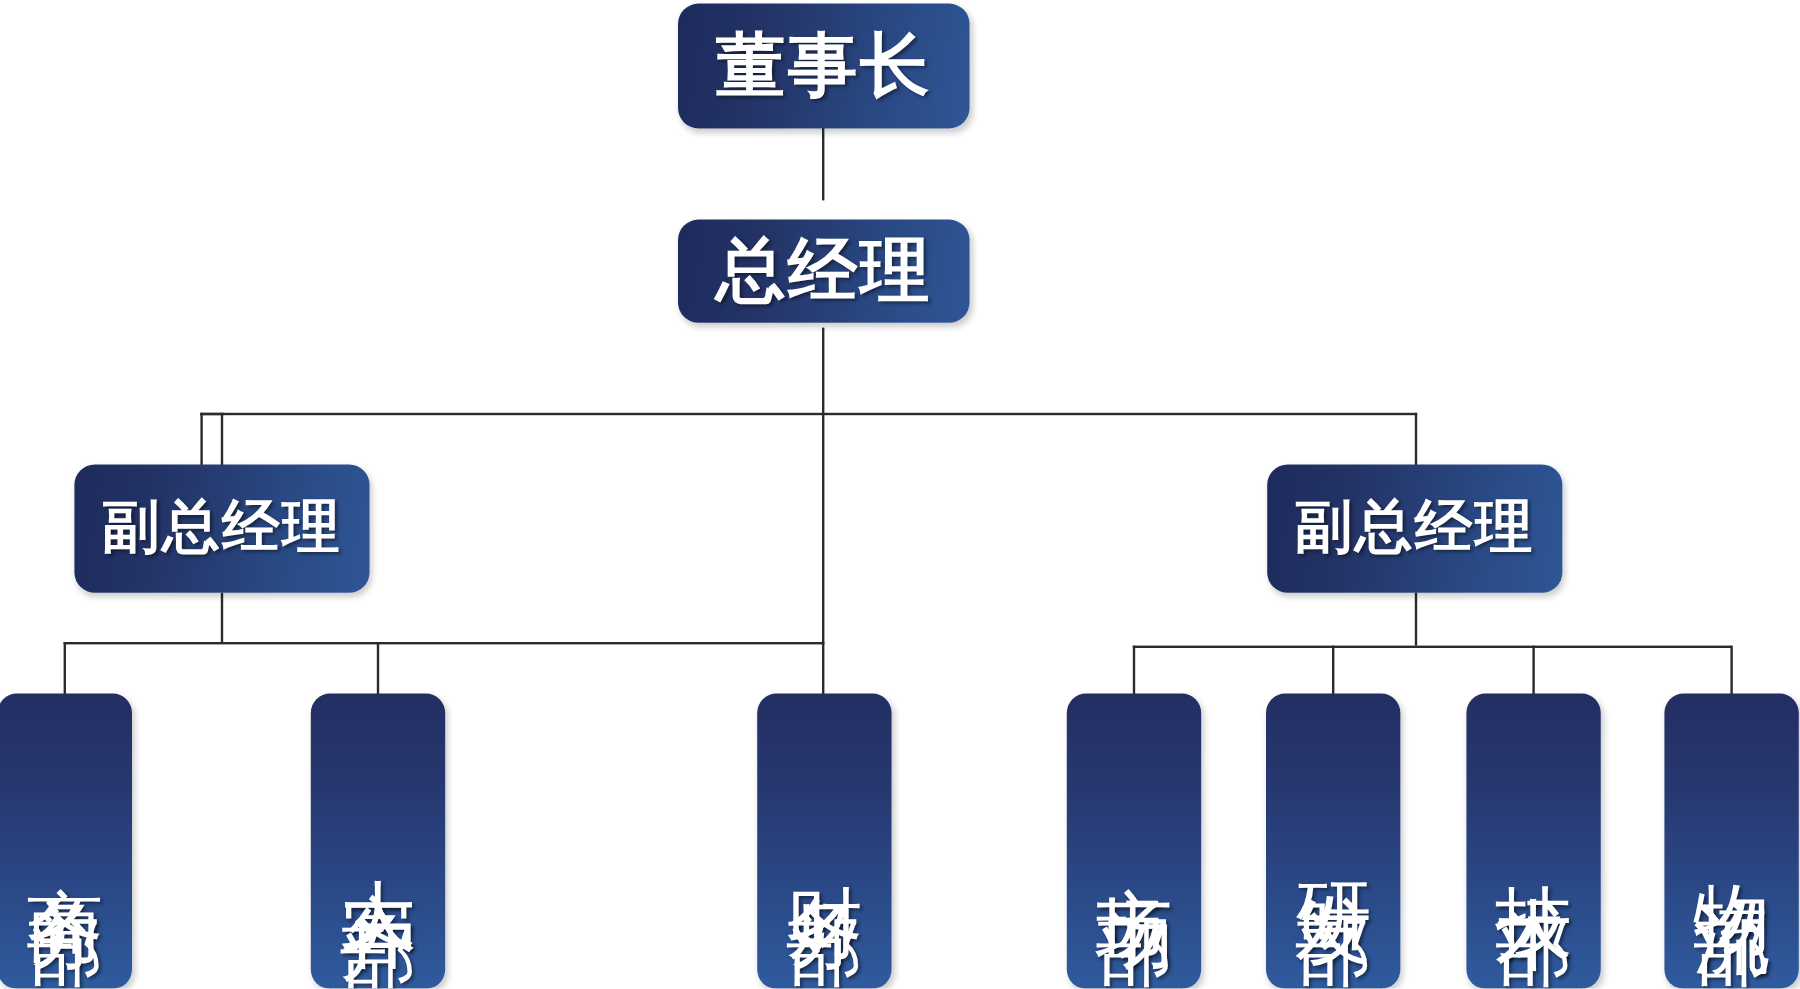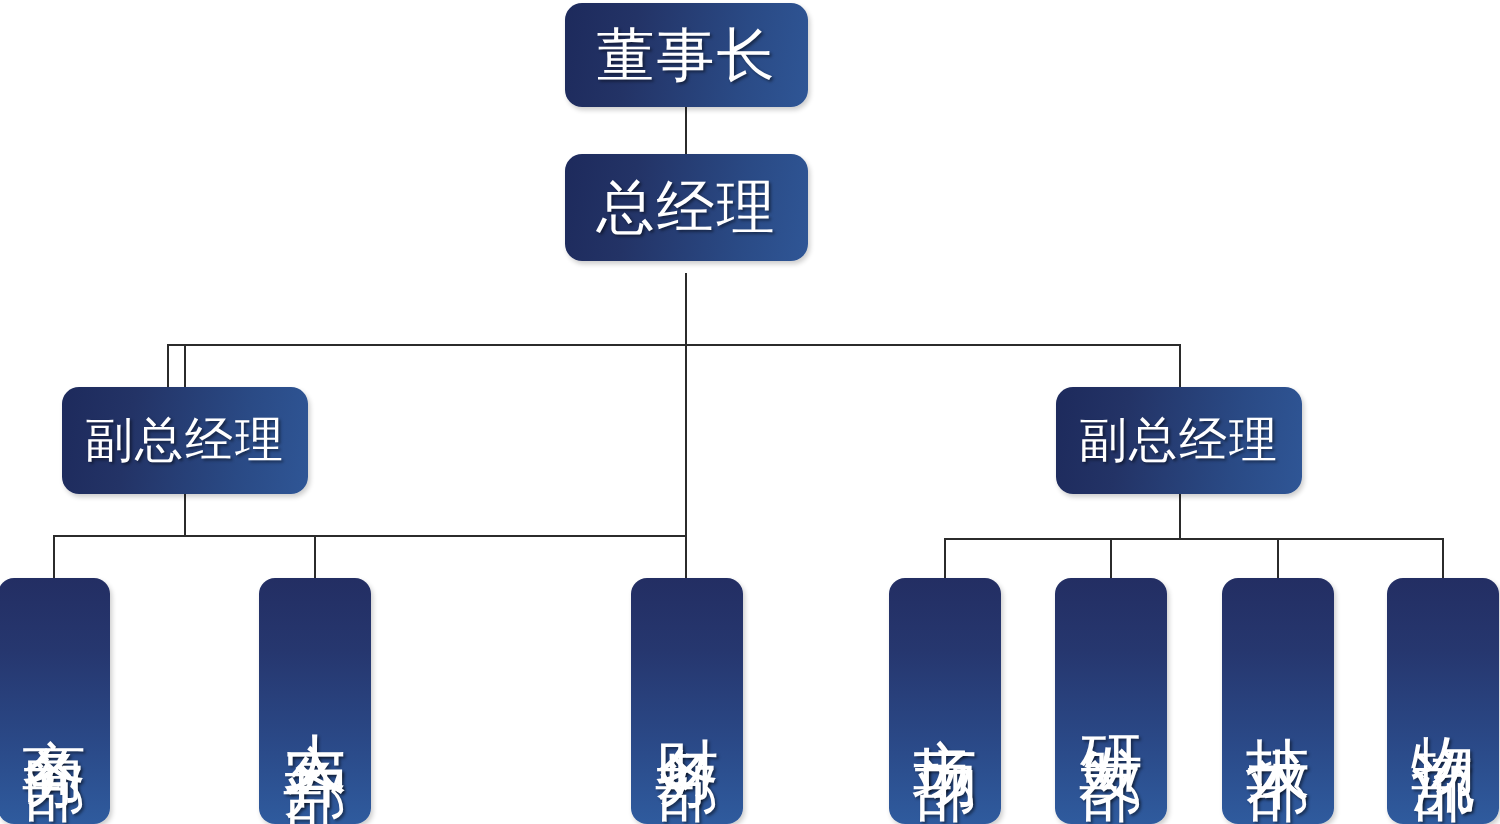--- a/index.html
+++ b/index.html
@@ -31,21 +31,21 @@
     position: absolute;
     border-radius: 17px;
     box-shadow: 2px 3px 5px rgba(0,0,0,0.20);
     display: flex;
     align-items: center;
     justify-content: center;
     box-sizing: border-box;
   }
   .node .label {
     color: #ffffff;
-    font-weight: normal;
+    font-weight: bold;
     letter-spacing: 2px;
     line-height: 1.05;
     text-shadow: 2px 2px 3px rgba(0,0,0,0.45);
     white-space: nowrap;
   }
 
   
   .node.mgmt {
     background: linear-gradient(100deg, #1d2a5c 0%, #233366 28%, #2a4a85 72%, #2f5696 100%);
   }
@@ -101,21 +101,21 @@
 
   <div class="line v" style="left:944px; top:538px; height:42px;"></div>
   <div class="line v" style="left:1110px; top:538px; height:42px;"></div>
   <div class="line v" style="left:1277px; top:538px; height:42px;"></div>
   <div class="line v" style="left:1442px; top:538px; height:42px;"></div>
 
   <div class="node mgmt" style="left:565px; top:3px; width:243px; height:104px;">
     <span class="label">董事长</span>
   </div>
 
-  <div class="node mgmt" style="left:565px; top:154px; width:243px; height:107px;">
+  <div class="node mgmt" style="left:565px; top:183px; width:243px; height:86px;">
     <span class="label">总经理</span>
   </div>
 
   <div class="node mgmt vp" style="left:62px; top:387px; width:246px; height:107px;">
     <span class="label">副总经理</span>
   </div>
 
   <div class="node mgmt vp" style="left:1056px; top:387px; width:246px; height:107px;">
     <span class="label">副总经理</span>
   </div>

